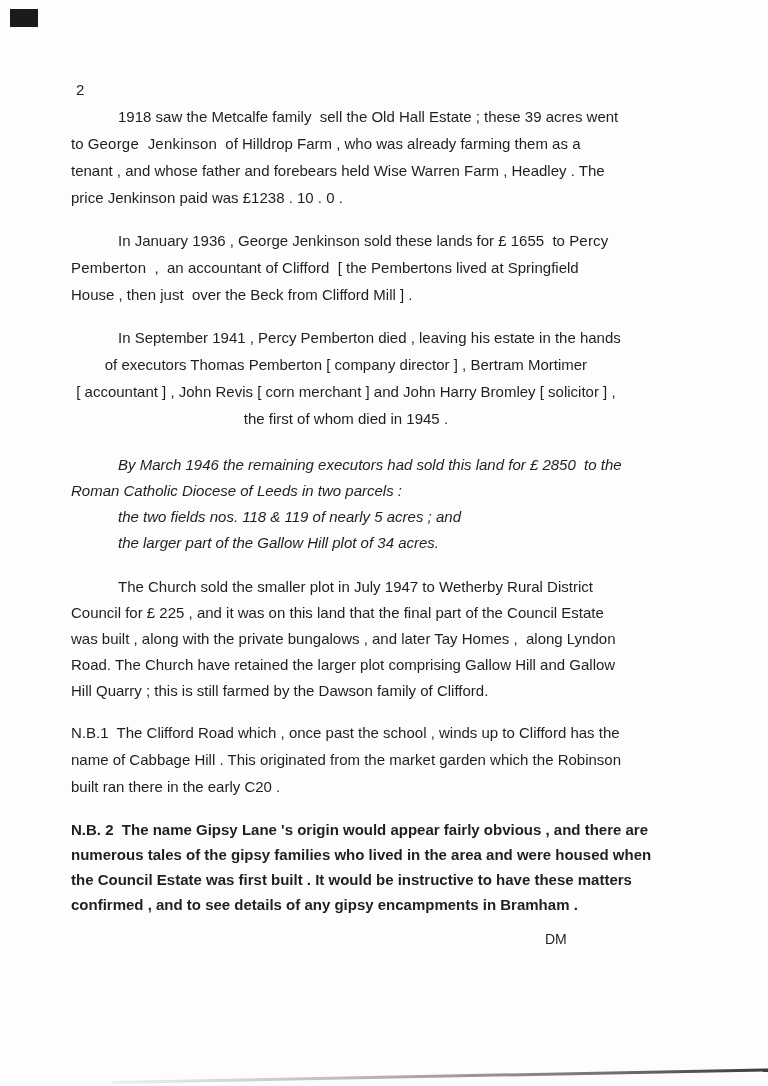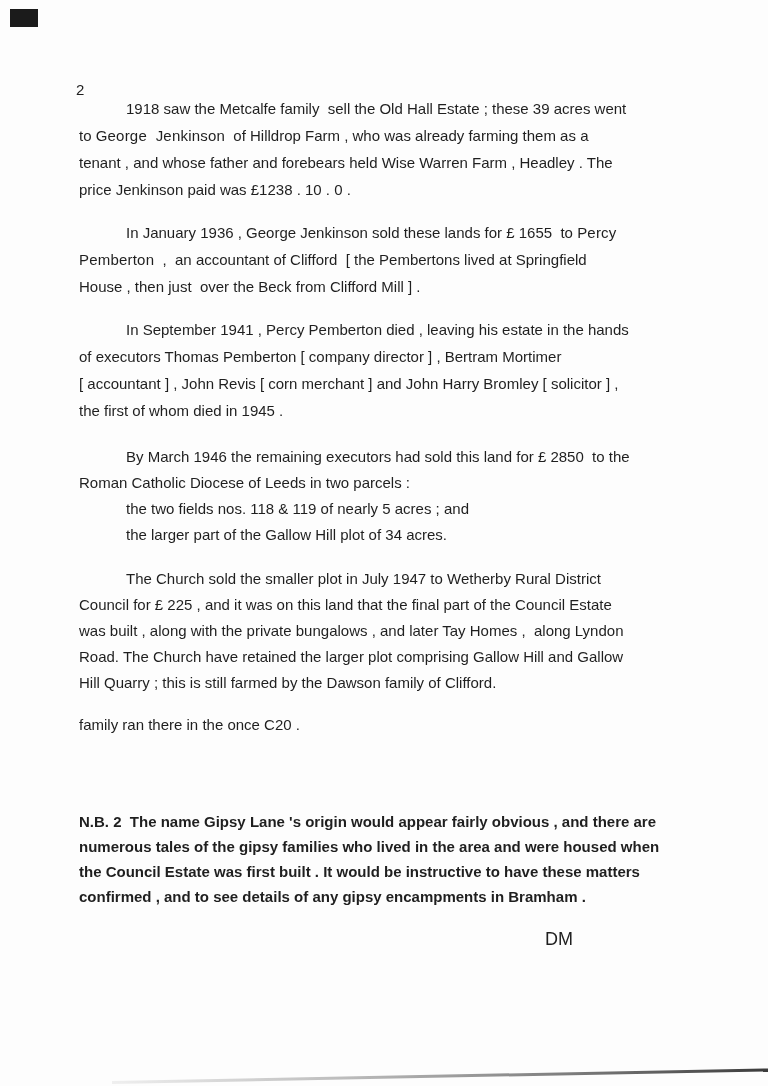--- a/index.html
+++ b/index.html
@@ -28,40 +28,41 @@
   }
   .page-number {
     position: absolute;
     left: 76px;
     top: 76px;
     font-size: 15px;
     line-height: 27px;
   }
   .para {
     position: absolute;
-    left: 79px;
+    left: 71px;
     font-size: 15px;
     line-height: 27px;
     white-space: pre;
+    margin-top: 8px;
   }
   .para .line { white-space: pre; }
   .para .line.indent { padding-left: 47px; }
   .para .bold { font-weight: 400; letter-spacing: 0.2px; }
   .p0 { top: 95px; }
   .p1 { top: 219px; }
-  .p2 { top: 316px; }
-  .p3 { top: 444px; line-height: 26px; }
+  .p2 { top: 316px; text-align: center; }
+  .p3 { top: 444px; line-height: 26px; font-style: italic; }
   .p4 { top: 566px; line-height: 26px; }
   .p5 { top: 711px; }
   .p6 { top: 809px; line-height: 25px; font-weight: bold; }
   .signature {
     position: absolute;
     left: 545px;
     top: 926px;
-    font-size: 18px;
+    font-size: 14px;
     line-height: 27px;
   }
   .scan-line {
     position: absolute;
     left: 112px;
     top: 1081px;
     width: 660px;
     height: 2.5px;
     background: linear-gradient(to right,
       rgba(140,140,140,0.12),
@@ -77,18 +78,18 @@
 
 <div class="page">
   <div class="corner-mark"></div>
   <div class="page-number">2</div>
 
   <div class="para p0"><div class="line indent"><span>1918 saw the Metcalfe family  sell the Old Hall Estate ; these 39 acres went</span></div><div class="line"><span>to </span><span class="bold">George  Jenkinson</span><span>  of Hilldrop Farm , who was already farming them as a</span></div><div class="line"><span>tenant , and whose father and forebears held Wise Warren Farm , Headley . The</span></div><div class="line"><span>price Jenkinson paid was £1238 . 10 . 0 .</span></div></div>
   <div class="para p1"><div class="line indent"><span>In January 1936 , George Jenkinson sold these lands for £ 1655  to </span><span class="bold">Percy</span></div><div class="line"><span class="bold">Pemberton</span><span>  ,  an accountant of Clifford  [ the Pembertons lived at Springfield</span></div><div class="line"><span>House , then just  over the Beck from Clifford Mill ] .</span></div></div>
   <div class="para p2"><div class="line indent"><span>In September 1941 , Percy Pemberton died , leaving his estate in the hands</span></div><div class="line"><span>of executors Thomas Pemberton [ company director ] , Bertram Mortimer</span></div><div class="line"><span>[ accountant ] , John Revis [ corn merchant ] and John Harry Bromley [ solicitor ] ,</span></div><div class="line"><span>the first of whom died in 1945 .</span></div></div>
   <div class="para p3"><div class="line indent"><span>By March 1946 the remaining executors had sold this land for £ 2850  to the</span></div><div class="line"><span>Roman Catholic Diocese of Leeds in two parcels :</span></div><div class="line indent"><span>the two fields nos. 118 &amp; 119 of nearly 5 acres ; and</span></div><div class="line indent"><span>the larger part of the Gallow Hill plot of 34 acres.</span></div></div>
   <div class="para p4"><div class="line indent"><span>The Church sold the smaller plot in July 1947 to Wetherby Rural District</span></div><div class="line"><span>Council for £ 225 , and it was on this land that the final part of the Council Estate</span></div><div class="line"><span>was built , along with the private bungalows , and later Tay Homes ,  along Lyndon</span></div><div class="line"><span>Road. The Church have retained the larger plot comprising Gallow Hill and Gallow</span></div><div class="line"><span>Hill Quarry ; this is still farmed by the Dawson family of Clifford.</span></div></div>
-  <div class="para p5"><div class="line"><span>family ran there in the once C20 .</span></div></div>
+  <div class="para p5"><div class="line"><span>N.B.1  The Clifford Road which , once past the school , winds up to Clifford has the</span></div><div class="line"><span>name of Cabbage Hill . This originated from the market garden which the Robinson</span></div><div class="line"><span>built ran there in the early C20 .</span></div></div>
   <div class="para p6"><div class="line"><span>N.B. 2  The name Gipsy Lane 's origin would appear fairly obvious , and there are</span></div><div class="line"><span>numerous tales of the gipsy families who lived in the area and were housed when</span></div><div class="line"><span>the Council Estate was first built . It would be instructive to have these matters</span></div><div class="line"><span>confirmed , and to see details of any gipsy encampments in Bramham .</span></div></div>
 
   <div class="signature">DM</div>
   <div class="scan-line"></div>
 </div>
 
 </body></html>

